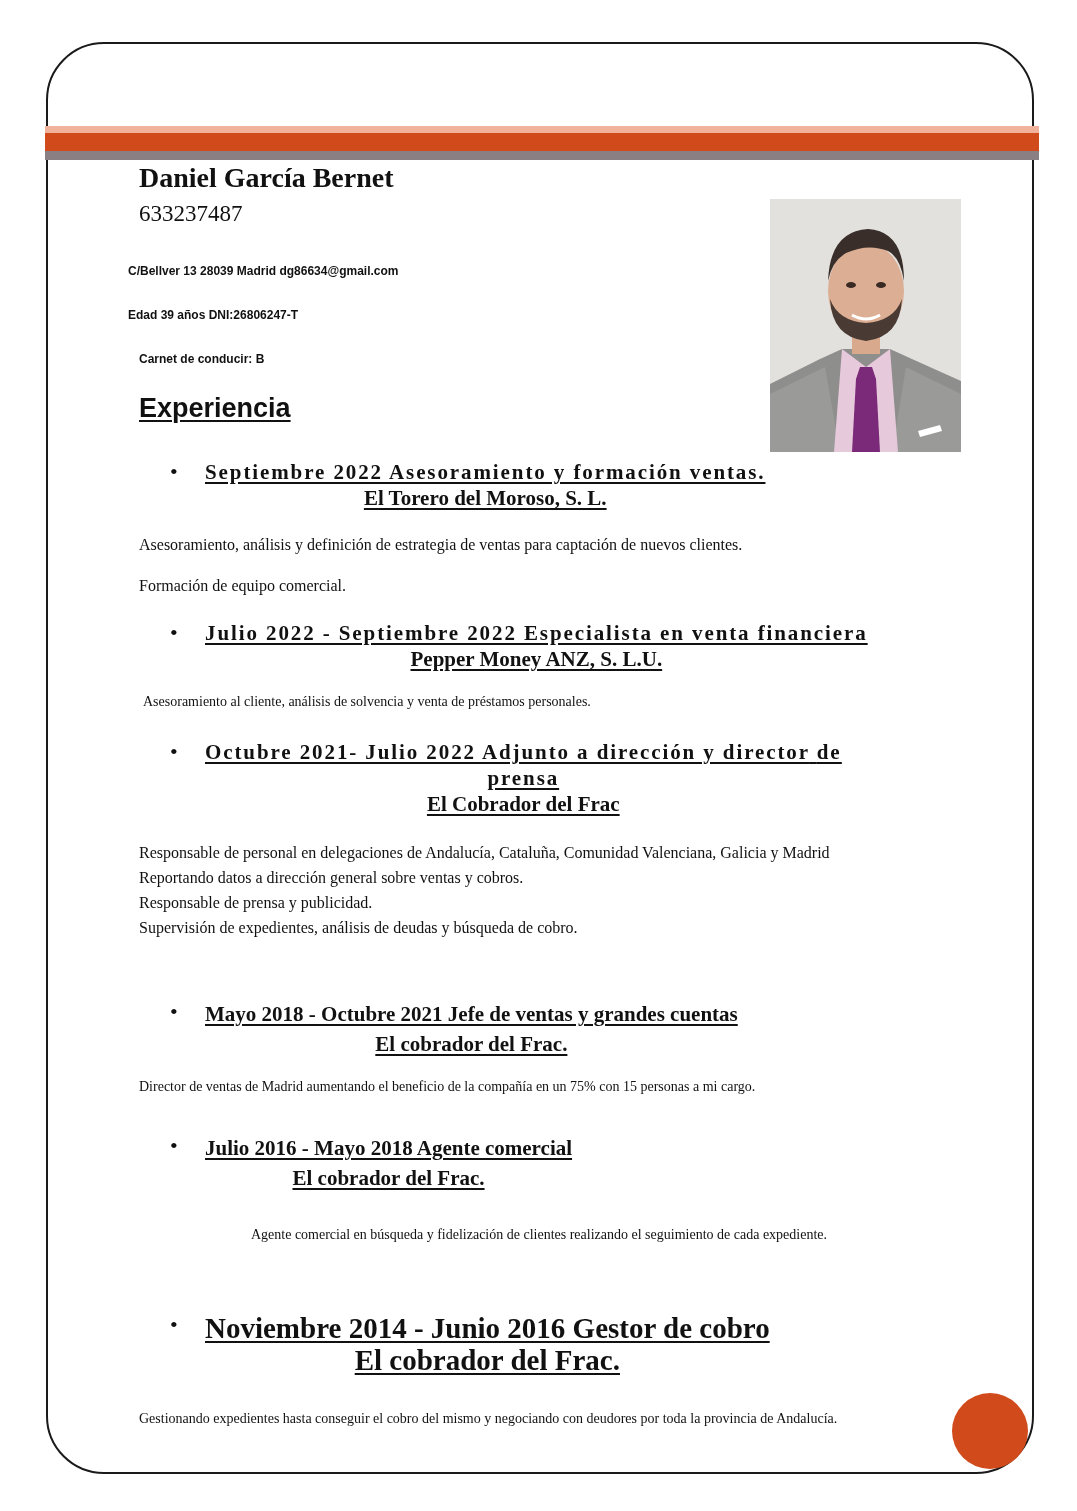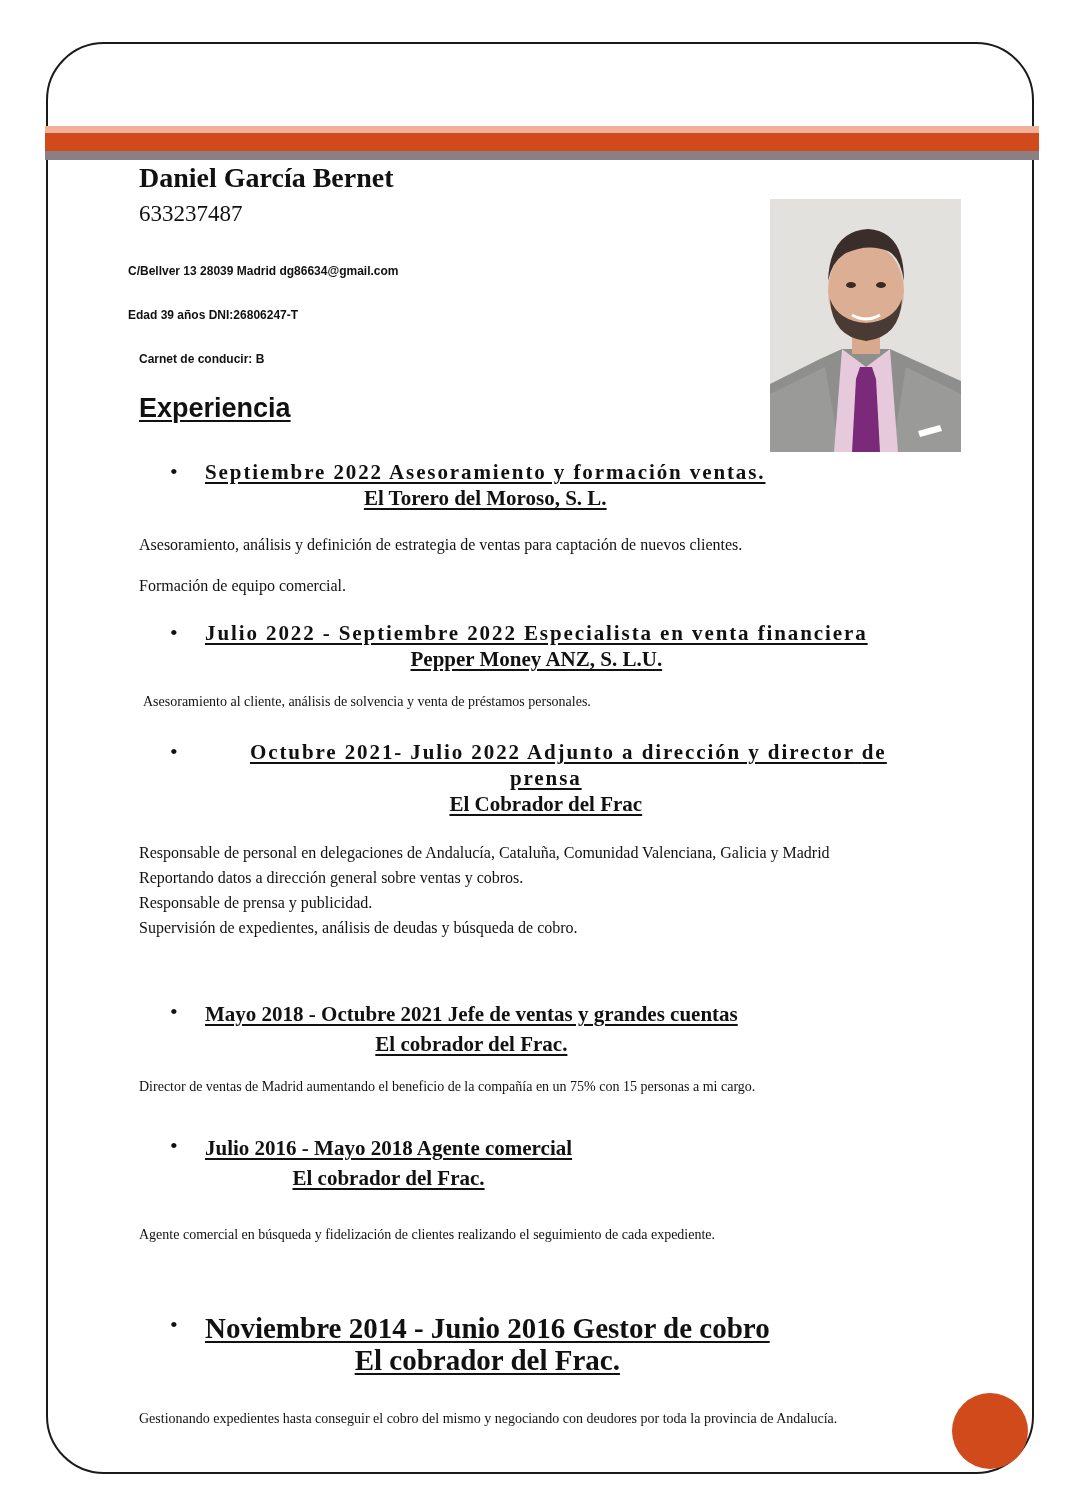--- a/index.html
+++ b/index.html
@@ -101,21 +101,21 @@
     <span>Pepper Money ANZ, S. L.U.</span>
   </div>
 </div>
 <div class="desc big" style="left:143px; top:688px;">
   <div>Asesoramiento al cliente, análisis de solvencia y venta de préstamos personales.</div>
 </div>
 
 <div class="job" style="top:739px;">
   <span class="bullet">•</span>
   <div class="head">
-    <span class="spaced" style="display:block;margin-left:45px;"><span style="display:inline;">Octubre 2021- Julio 2022 Adjunto a dirección y director</span> <span style="display:inline;">de</span></span>
+    <span class="spaced" style="display:block;"><span style="display:inline;">Octubre 2021- Julio 2022 Adjunto a dirección y director</span> <span style="display:inline;">de</span></span>
     <span class="spaced" style="display:inline-block;">prensa</span>
     <span>El Cobrador del Frac</span>
   </div>
 </div>
 <div class="desc" style="top:840px;">
   <div>Responsable de personal en delegaciones de Andalucía, Cataluña, Comunidad Valenciana, Galicia y Madrid</div>
   <div>Reportando datos a dirección general sobre ventas y cobros.</div>
   <div>Responsable de prensa y publicidad.</div>
   <div>Supervisión de expedientes, análisis de deudas y búsqueda de cobro.</div>
 </div>
@@ -131,21 +131,21 @@
   <div>Director de ventas de Madrid aumentando el beneficio de la compañía en un 75% con 15 personas a mi cargo.</div>
 </div>
 
 <div class="job" style="top:1133px;">
   <span class="bullet">•</span>
   <div class="head" style="line-height:30px;">
     <span>Julio 2016 - Mayo 2018 Agente comercial</span>
     <span>El cobrador del Frac.</span>
   </div>
 </div>
-<div class="desc big" style="top:1221px; width:800px;">
+<div class="desc big" style="top:1221px; width:800px;text-align:center;">
   <div>Agente comercial en búsqueda y fidelización de clientes realizando el seguimiento de cada expediente.</div>
 </div>
 
 <div class="job" style="top:1312px;">
   <span class="bullet">•</span>
   <div class="head" style="font-size:29px; line-height:32px;">
     <span>Noviembre 2014 - Junio 2016 Gestor de cobro</span>
     <span>El cobrador del Frac.</span>
   </div>
 </div>

